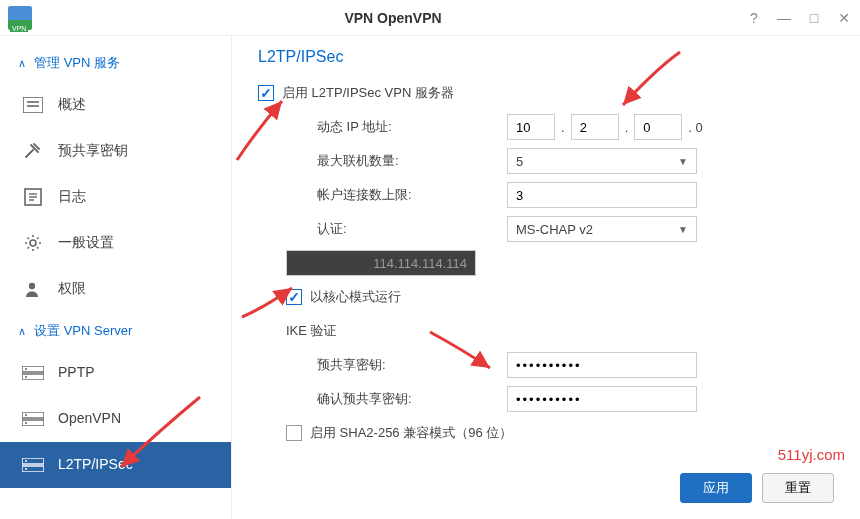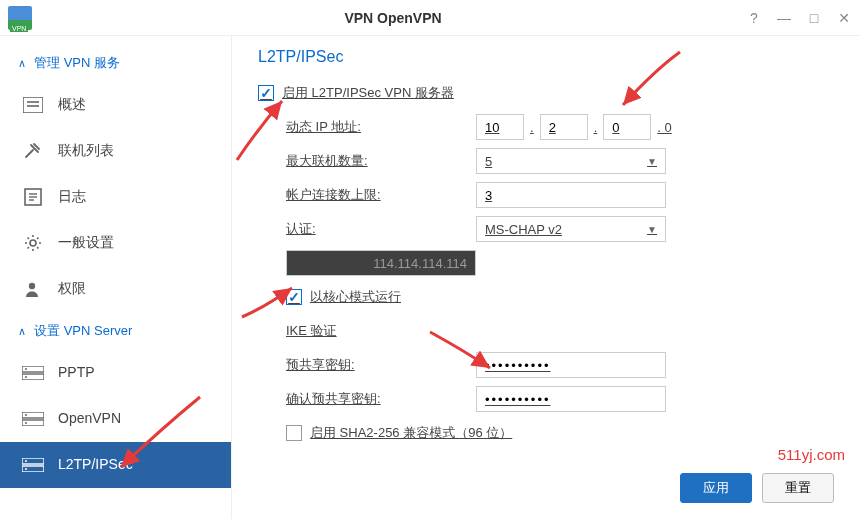--- a/index.html
+++ b/index.html
@@ -21,23 +21,23 @@
   
   .section-head { display:flex; align-items:center; gap:8px; padding: 10px 18px; color:#0a6bcf; font-size:13px; cursor:pointer; }
   .chev { font-size:11px; display:inline-block; }
   .nav-item { display:flex; align-items:flex-start; gap:14px; padding: 14px 22px; color:#444; cursor:pointer; font-size:14px; }
   .nav-item.selected { background:#2a63a4; color:#fff; }
   .nav-icon { width:22px; height:18px; display:inline-flex; align-items:center; justify-content:center; color:#666; }
   .nav-item.selected .nav-icon { color:#fff; }
   
   
   .page-title { color:#0a6bcf; font-size:16px; margin-bottom:10px; }
-  .row { display:flex; align-items:center; min-height:34px;text-decoration:underline; }
+  .row { display:flex; align-items:center; min-height:34px; }
   .indent { padding-left:28px; }
-  .label { width:190px; color:#444; }
+  .label { width:190px; color:#444;margin-left:31px; }
   .checkbox { width:16px; height:16px; border:1px solid #999; display:inline-flex; align-items:center; justify-content:center; margin-right:8px; cursor:pointer; flex-shrink:0; }
   .checkbox.checked { border-color:#0a6bcf; }
   .checkbox.checked::after { content:"✓"; color:#0a6bcf; font-size:14px; font-weight:bold; line-height:1; }
   .input, .select { border:1px solid #ccc; height:26px; padding:0 8px; font-size:13px; font-family:inherit; }
   .input { width:190px; }
   .input.sm { width:48px; text-align:left; }
   .input[disabled] { background:#404040; color:#999;text-align:right; }
   .select { width:190px; background:#fff; position:relative; display:flex; align-items:center; justify-content:space-between; cursor:pointer; }
   .caret { font-size:10px; color:#666; }
   .ip-group { display:flex; align-items:center; gap:6px; }
@@ -86,21 +86,21 @@
           </svg>
         </span>
       <span>概述</span>
     </div>
     <div class="nav-item">
       <span class="nav-icon">
           <svg width="20" height="18" viewBox="0 0 20 18">
             <path d="M3 15 L10 8 M8 3 L15 10 M11 2 L13 4 M14 5 L16 7" stroke="currentColor" stroke-width="1.8" fill="none" stroke-linecap="round"></path>
           </svg>
         </span>
-      <span>联机列表</span>
+      <span>预共享密钥</span>
     </div>
     <div class="nav-item">
       <span class="nav-icon">
           <svg width="18" height="18" viewBox="0 0 18 18">
             <rect x="1" y="1" width="16" height="16" fill="none" stroke="currentColor" stroke-width="1.6"></rect>
             <line x1="5" y1="6" x2="13" y2="6" stroke="currentColor" stroke-width="1.4"></line>
             <line x1="5" y1="9" x2="13" y2="9" stroke="currentColor" stroke-width="1.4"></line>
             <line x1="5" y1="12" x2="10" y2="12" stroke="currentColor" stroke-width="1.4"></line>
           </svg>
         </span>

